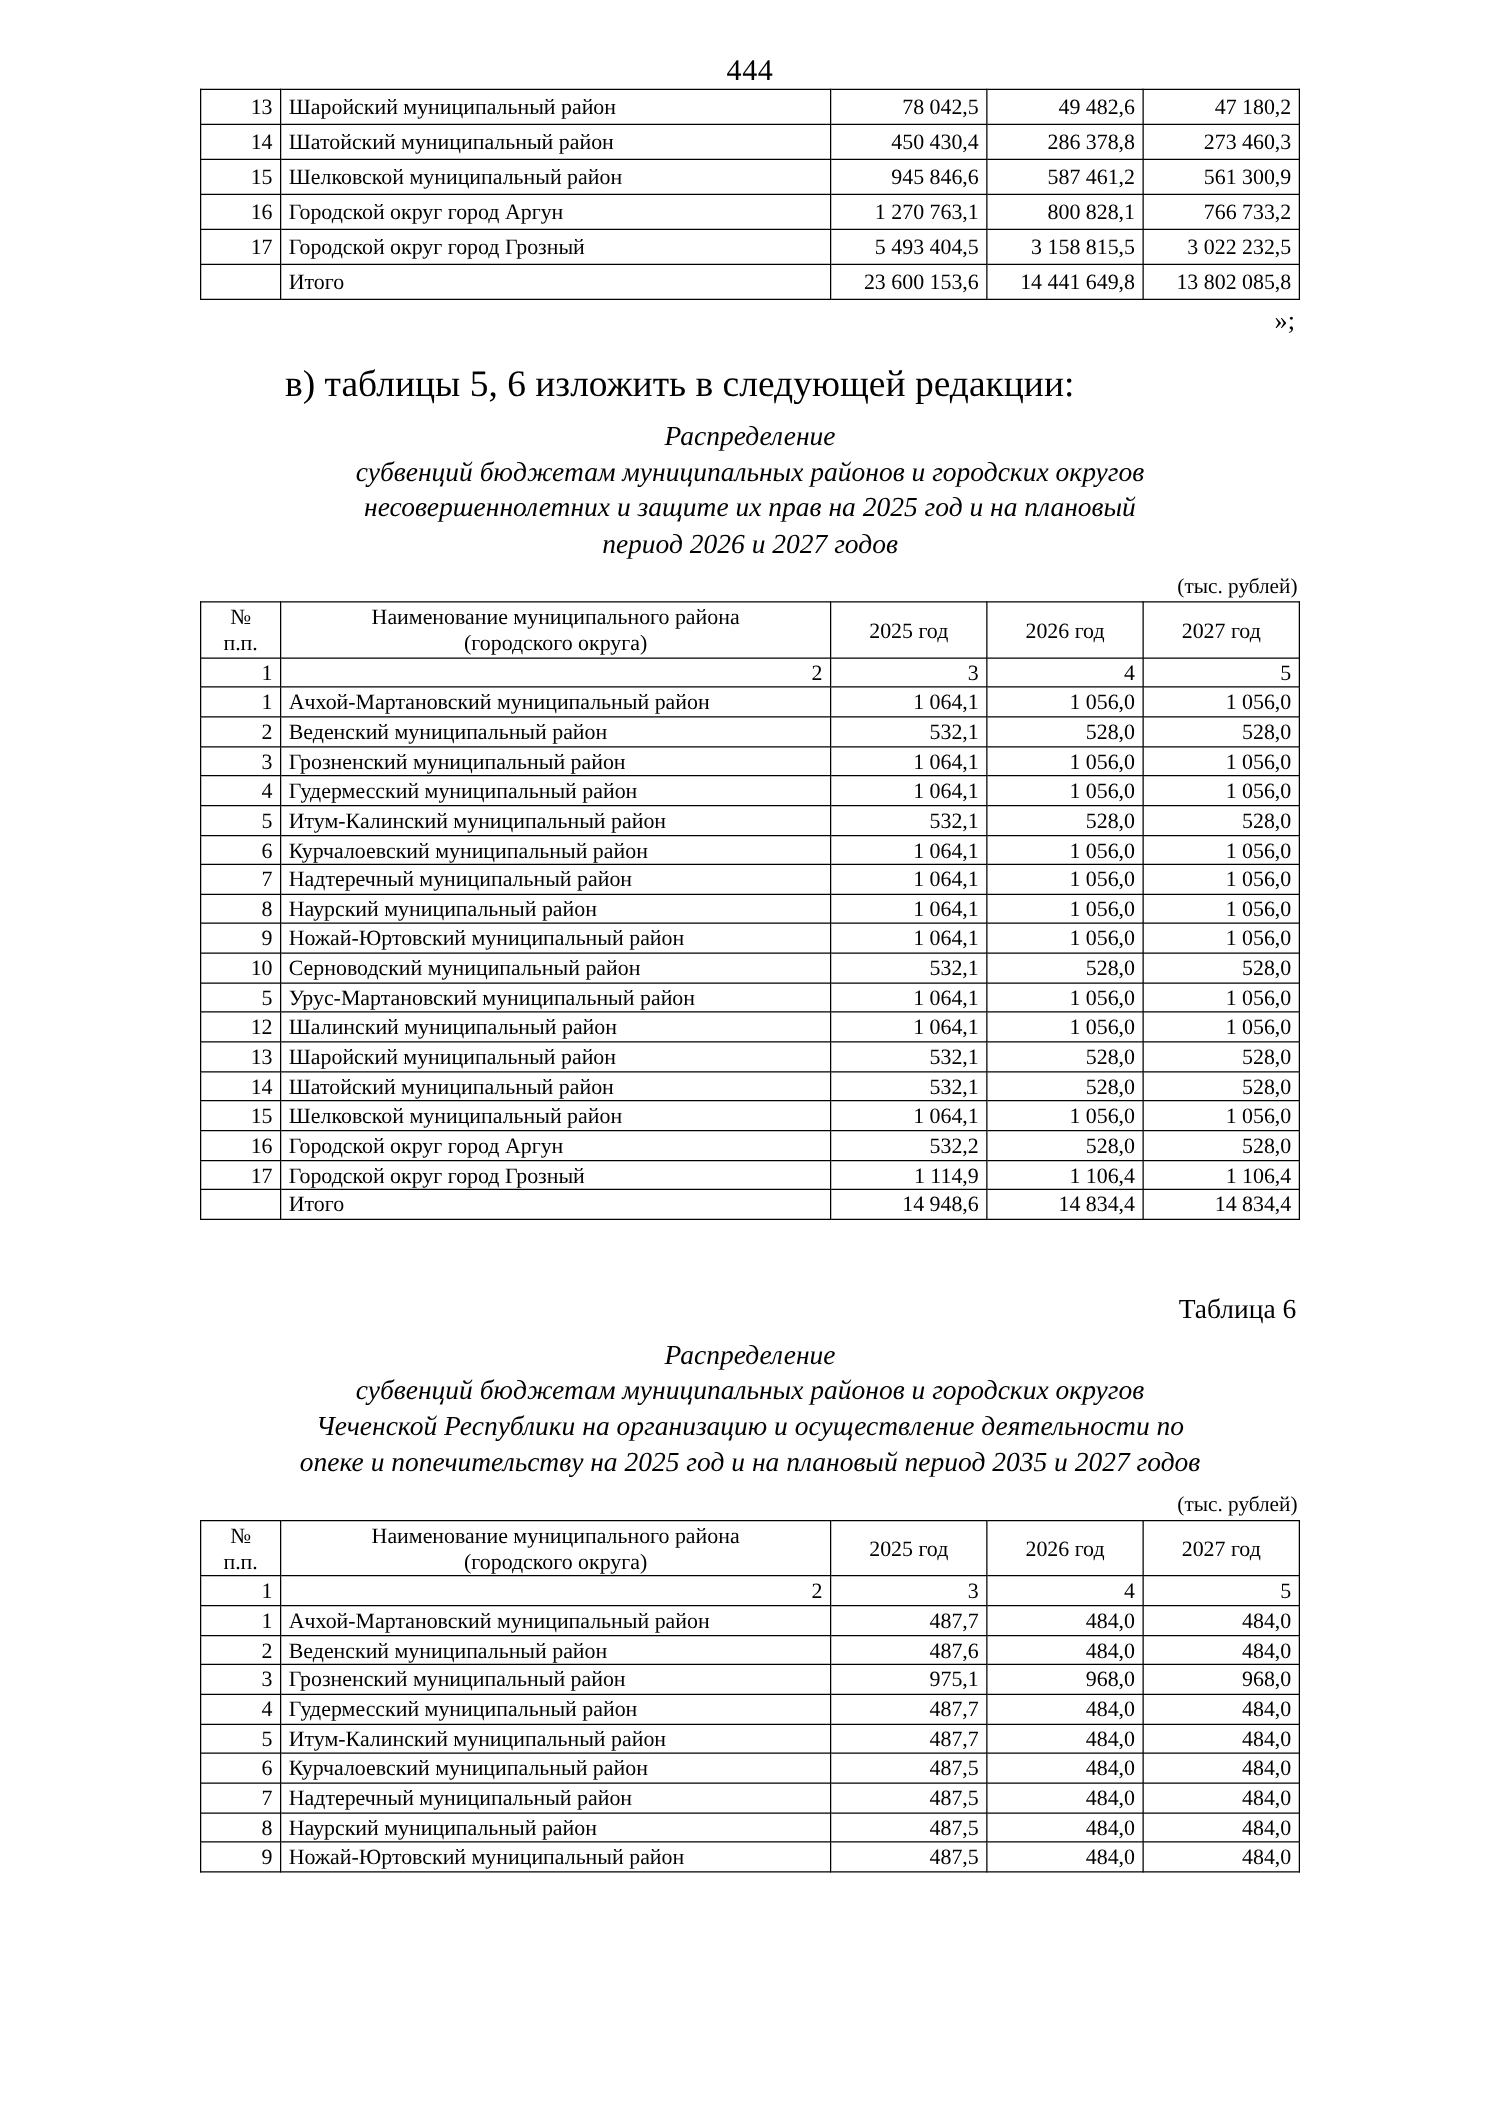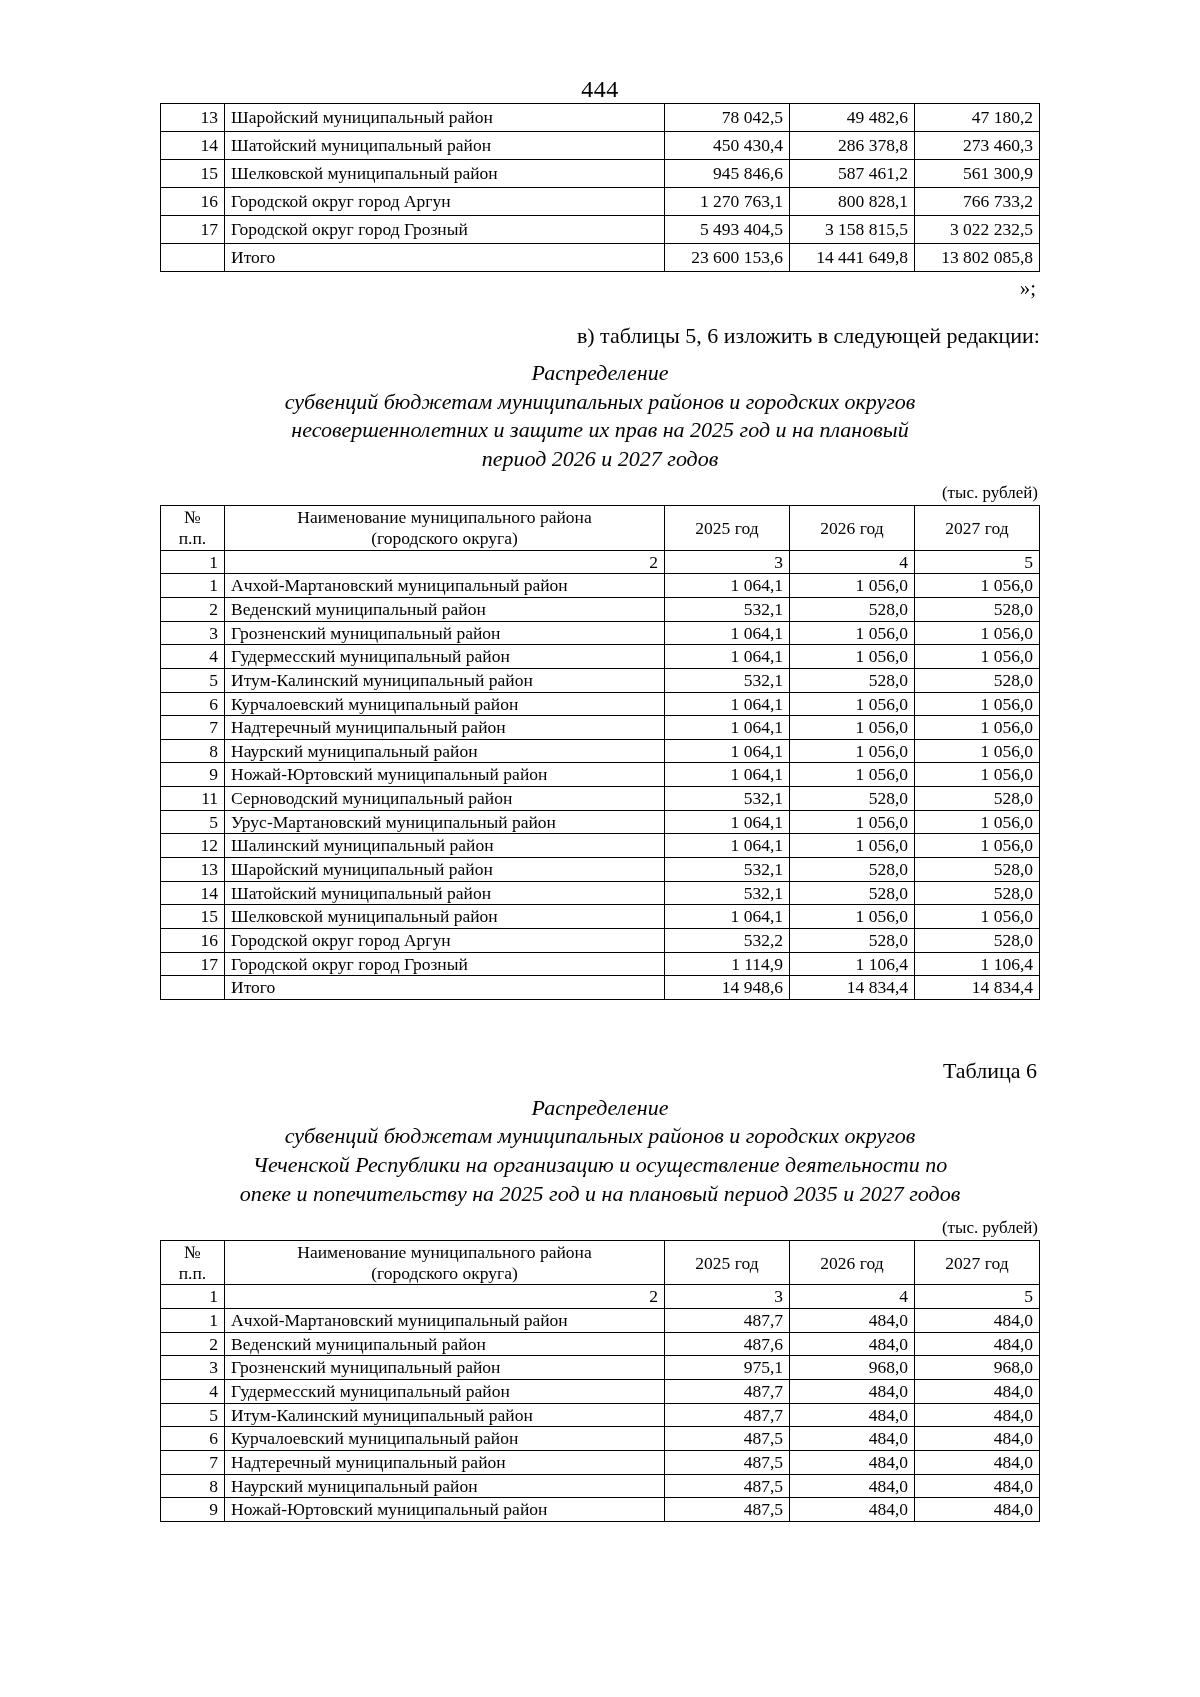--- a/index.html
+++ b/index.html
@@ -18,21 +18,21 @@
   .page {
     width: 1200px;
     height: 1697px;
     box-sizing: border-box;
     padding: 0;
     position: relative;
   }
   .page-number {
     text-align: center;
     font-size: 24px;
-    padding-top: 76px;
+    padding-top: 44px;
     letter-spacing: 0.5px;
   }
 
   
   table.doc-table {
     border-collapse: collapse;
     width: 880px;
     margin: 0 auto;
     table-layout: fixed;
     font-size: 17.5px;
@@ -66,23 +66,22 @@
     width: 880px;
     margin: 4px auto 0 auto;
     font-size: 21px;
     padding-right: 8px;
   }
 
   
   .para-v {
     width: 880px;
     margin: 22px auto 0 auto;
-    font-size: 22px;
+    font-size: 30px;
     text-indent: 68px;
-    text-align: right;
   }
   .tbl-label {
     width: 880px;
     margin: 14px auto 0 auto;
     font-size: 22px;
     text-align: right;
     padding-right: 6px;
   }
   .tbl-title {
     width: 900px;
@@ -263,21 +262,21 @@
           <td class="num-cell">1 056,0</td>
         </tr>
         <tr>
           <td class="ctr">9</td>
           <td>Ножай-Юртовский муниципальный район</td>
           <td class="num-cell">1 064,1</td>
           <td class="num-cell">1 056,0</td>
           <td class="num-cell">1 056,0</td>
         </tr>
         <tr>
-          <td class="ctr">11</td>
+          <td class="ctr">10</td>
           <td>Серноводский муниципальный район</td>
           <td class="num-cell">532,1</td>
           <td class="num-cell">528,0</td>
           <td class="num-cell">528,0</td>
         </tr>
         <tr>
           <td class="ctr">5</td>
           <td>Урус-Мартановский муниципальный район</td>
           <td class="num-cell">1 064,1</td>
           <td class="num-cell">1 056,0</td>

